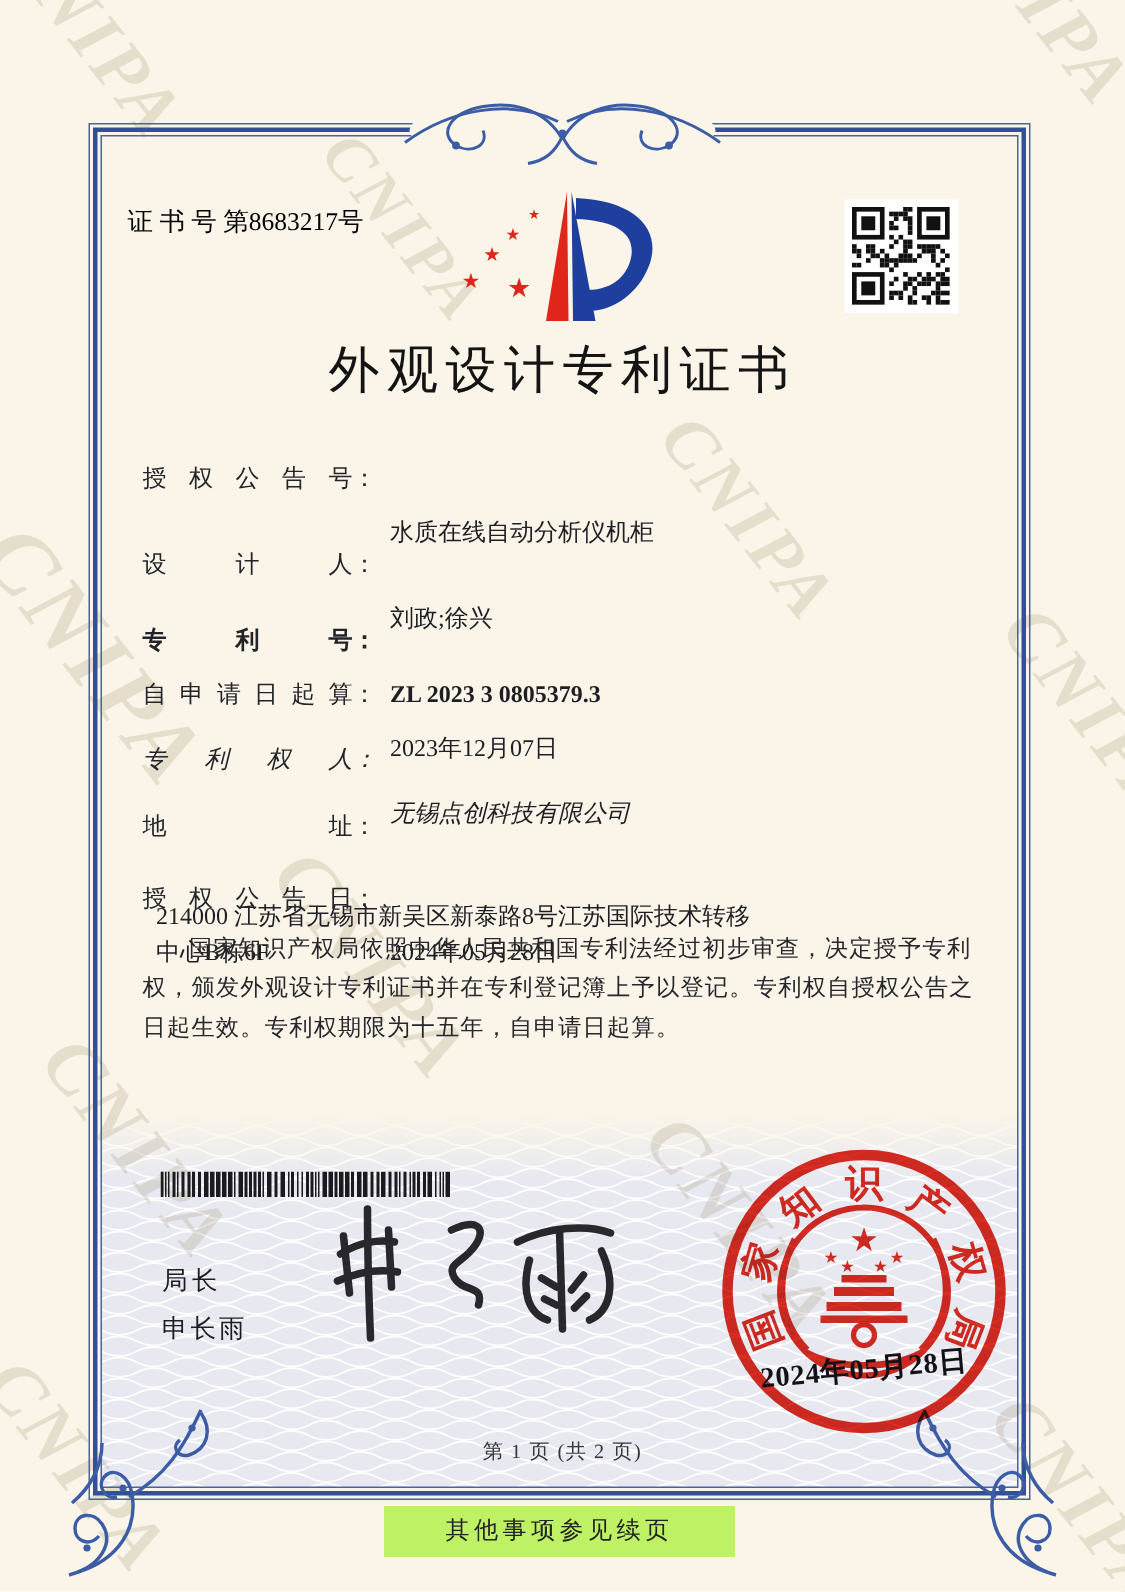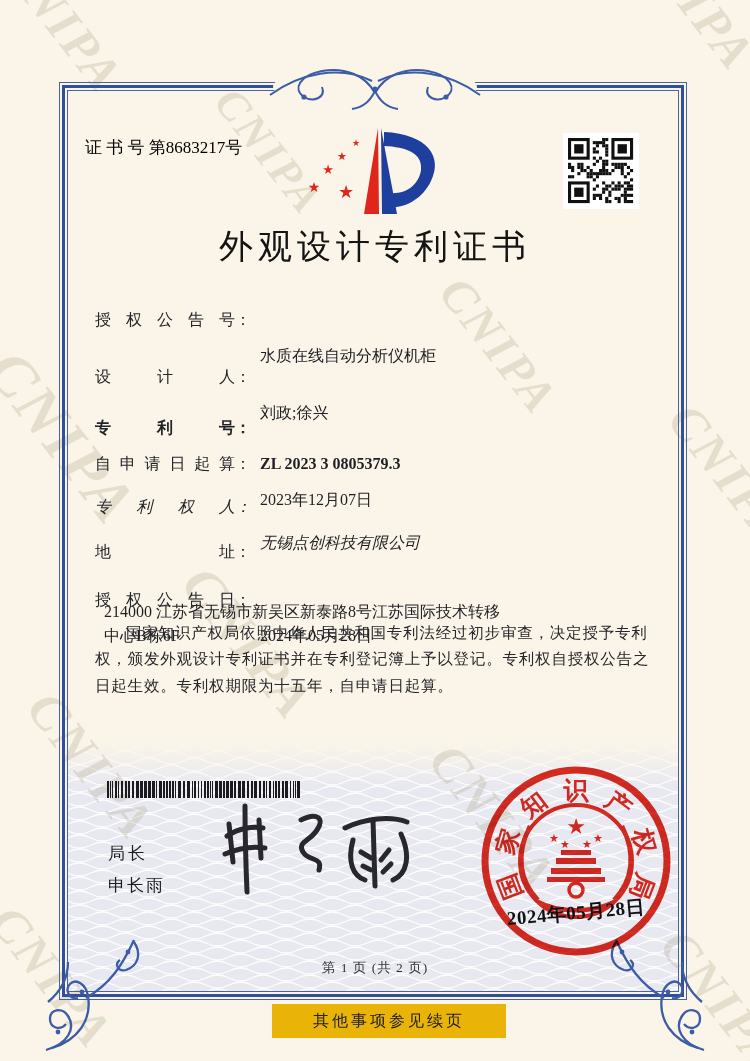--- a/index.html
+++ b/index.html
@@ -49,21 +49,21 @@
   .fvalue{display:inline-block;margin-left:9px;vertical-align:top;color:#1e1e24;margin-top:36px;}
   .fvalue.wrap{width:402px;line-height:24px;}
   .pair2{position:absolute;left:300px;top:0;}
   .pair2 .flabel2{letter-spacing:1px;color:#23242a;}
   .paras{left:95px;top:620px;width:556px;z-index:2;font-size:15.5px;line-height:1.7;letter-spacing:0.8px;color:#26262b;}
   .paras p{margin:0 0 4px 0;text-indent:2em;}
   .sig-title{left:108px;top:842px;font-size:17px;letter-spacing:3px;z-index:2;color:#1c1c22;}
   .sig-name{left:108px;top:874px;font-size:17px;letter-spacing:2px;z-index:2;color:#1c1c22;}
   .pageno{left:0;right:0;top:959px;text-align:center;font-size:13.5px;letter-spacing:1px;color:#33333a;z-index:2;}
   .note{
-    left:272px;top:1004px;width:234px;height:34px;background:#eab308;z-index:2;
+    left:256px;top:1004px;width:234px;height:34px;background:#bef264;z-index:2;
     text-align:center;line-height:34px;font-size:16px;letter-spacing:3px;color:#222;
   }
   .sealdate{
     left:488px;top:900px;width:176px;text-align:center;z-index:4;
     font-size:19px;font-weight:700;color:#121216;letter-spacing:0.5px;
     transform:rotate(-5deg);
   }
   .qrpad{left:563px;top:133px;width:76px;height:76px;background:#ffffff;z-index:2;
     display:flex;align-items:center;justify-content:center;}
   svg{display:block;}

